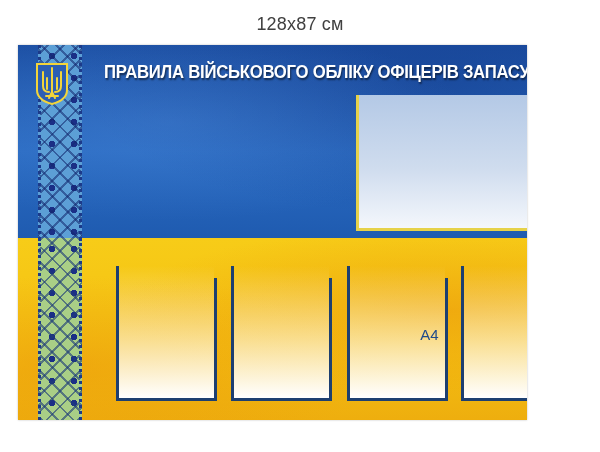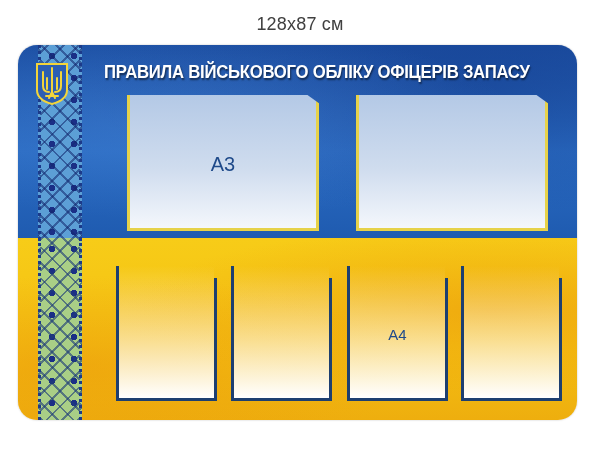--- a/index.html
+++ b/index.html
@@ -5,24 +5,23 @@
   * { box-sizing: border-box; margin: 0; padding: 0; }
   html, body { width: 600px; height: 452px; background: #ffffff; overflow: hidden; }
   body { position: relative; font-family: "Liberation Sans", sans-serif; }
 
   .caption {
     position: absolute; left: 0; top: 14px; width: 600px;
     text-align: center; font-size: 18px; color: #404040; letter-spacing: 0.2px;
   }
 
   .board {
-    position: absolute; left: 18px; top: 45px; width: 559px; height: 375px;
+    position: absolute; left: 18px; top: 45px; width: 509px; height: 375px;
     overflow: hidden;
     box-shadow: 0 0 2px rgba(0,0,0,0.25);
-    border-radius: 19px;
   }
   .band-blue {
     position: absolute; left: 0; top: 0; width: 100%; height: 193px;
     background:
       radial-gradient(ellipse at 30% 40%, rgba(80,140,220,0.35), rgba(0,0,0,0) 60%),
       radial-gradient(ellipse at 80% 20%, rgba(20,60,140,0.5), rgba(0,0,0,0) 60%),
       linear-gradient(180deg, #1c4fa3 0%, #2a6bc2 55%, #1f5bb0 100%);
   }
   .band-yellow {
     position: absolute; left: 0; top: 193px; width: 100%; height: 182px;
@@ -84,44 +83,41 @@
   .a4 {
     position: absolute; top: 221px; width: 98px; height: 135px;
     background: linear-gradient(180deg, rgba(255,255,255,0) 0%, rgba(255,250,225,0.6) 55%, #ffffff 100%);
     border-left: 3px solid #1d3f70;
     border-bottom: 3px solid #1d3f70;
   }
   .a4::after {
     content: ""; position: absolute; right: -3px; top: 12px; width: 3px; height: 123px;
     background: #1d3f70;
   }
-  .a4 .label { top: 60px; font-size: 15px; }
+  .a4 .label { top: 60px; font-size: 15px; margin-left: 32px; }
 </style>
 </head>
 <body>
 
 <div class="caption">128x87 см</div>
 
 <div class="board">
   <div class="band-blue"></div>
   <div class="band-yellow"></div>
 
   <div class="ornament"></div>
   <div class="ornament lower"></div>
 
   <svg class="coat" viewBox="0 0 34 44">
     <path d="M2 2 H32 V28 Q32 38 17 42 Q2 38 2 28 Z" fill="#2c5fb3" stroke="#f3d53a" stroke-width="2"></path>
     <path d="M17 6 V34 M8 10 V24 Q8 30 14 30 M26 10 V24 Q26 30 20 30 M12 16 V27 M22 16 V27 M11 34 H23 M17 30 L14 36 M17 30 L20 36" fill="none" stroke="#f3d53a" stroke-width="2" stroke-linecap="round"></path>
   </svg>
 
   <div class="title">ПРАВИЛА ВІЙСЬКОВОГО ОБЛІКУ ОФІЦЕРІВ ЗАПАСУ</div>
 
-  <div class="a3" style="left:109px">
-    <div class="label">A3</div>
-  </div>
   <div class="a3" style="left:338px">
     <div class="label"></div>
   </div>
 
   <div class="a4" style="left:98px">
     <div class="label"></div>
   </div>
   <div class="a4" style="left:213px">
     <div class="label"></div>
   </div>

